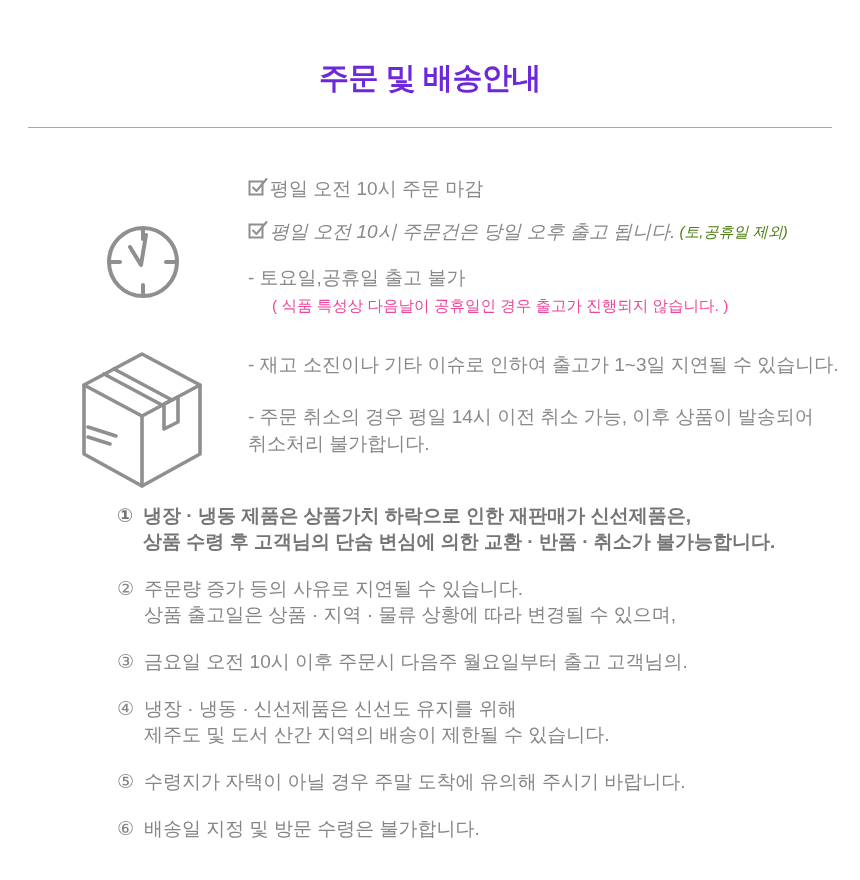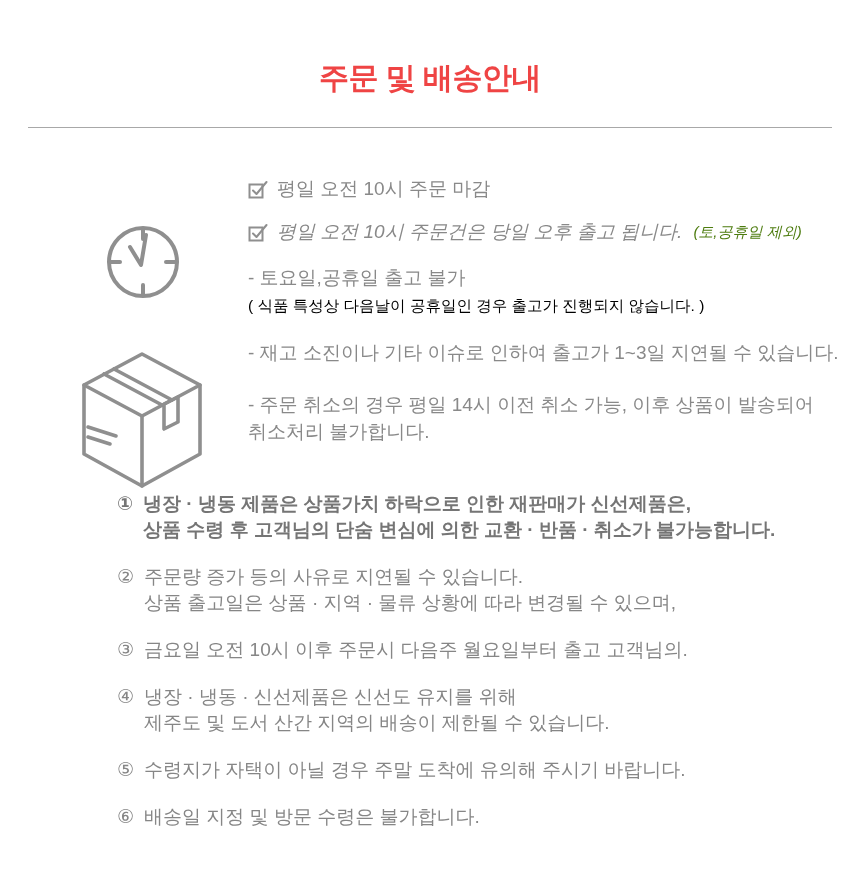--- a/index.html
+++ b/index.html
@@ -15,21 +15,21 @@
     position: relative;
     width: 860px;
     height: 880px;
     background: #ffffff;
   }
   .title {
     margin: 58px 0 0 0;
     text-align: center;
     font-size: 30px;
     font-weight: 600;
-    color: #ef4444;
+    color: #6d28d9;
     letter-spacing: -0.5px;
     line-height: 40px;
   }
   .divider {
     margin: 29px 28px 0 28px;
     border: none;
     border-top: 1px solid #a8a8a8;
     height: 0;
   }
   
@@ -53,22 +53,22 @@
     top: 171px;
     width: 132px;
     height: 142px;
   }
   .icon-stroke {
     stroke: #8f8f8f;
     fill: none;
   }
   .check-line {
     display: flex;
-    align-items: flex-end;
-    gap: 9px;
+    align-items: flex-start;
+    gap: 2px;
     margin-top: 49px;
     line-height: 23px;
     white-space: nowrap;
   }
   .check-line.second { margin-top: 20px; font-style: italic; }
   .cb-icon {
     flex: 0 0 auto;
     width: 20px;
     height: 20px;
     display: inline-block;
@@ -76,25 +76,26 @@
   .suffix-small {
     font-size: 15px;
     color: #4d7c0f;
     margin-left: 2px;
   }
   .dash-line { line-height: 22px; white-space: nowrap; }
   .dash-1 { margin-top: 24px; }
   .sub-line {
     margin-top: 7px;
     font-size: 15.5px;
-    color: #000000;
+    color: #ec4899;
     line-height: 20px;
     white-space: nowrap;
-  }
-  .dash-2 { margin-top: 26px; }
+    margin-left: 24px;
+  }
+  .dash-2 { margin-top: 38px; }
   .dash-3 { margin-top: 27px; line-height: 27px; white-space: normal; }
   
   .notes {
     list-style: none;
     margin: 46px 0 0 0;
     padding: 0 20px 0 117px;
     color: #868686;
     font-size: 19px;
   }
   .note {

